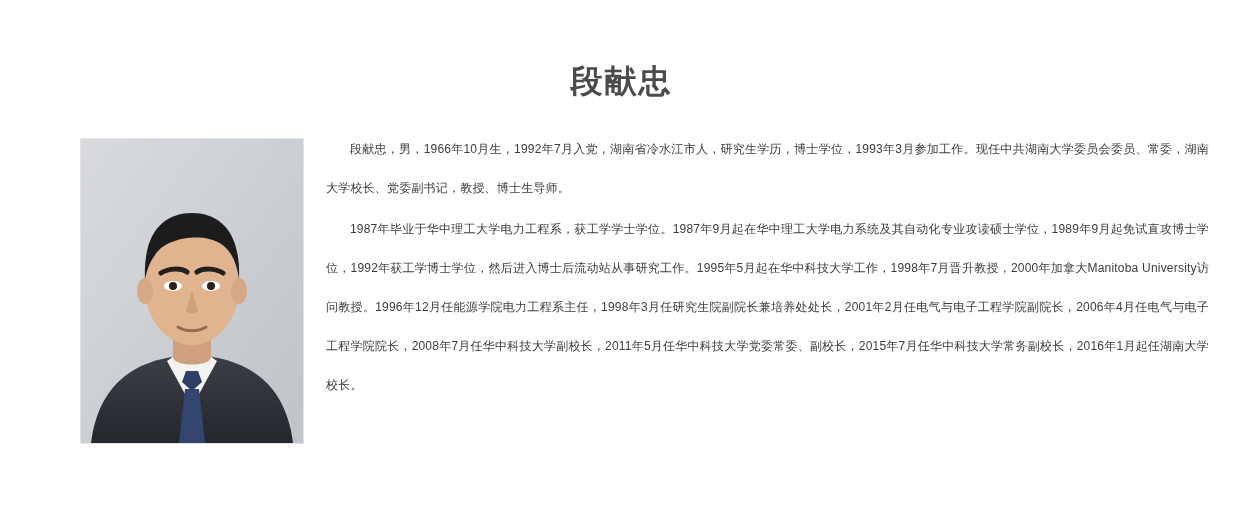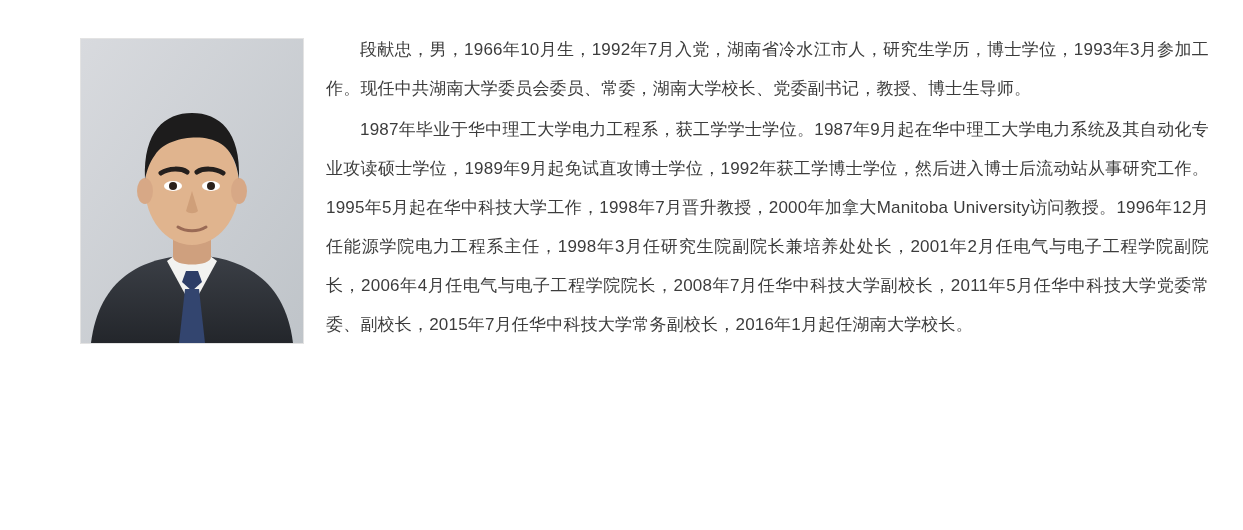--- a/index.html
+++ b/index.html
@@ -44,38 +44,39 @@
     background: #cfd2d6;
     overflow: hidden;
     position: relative;
   }
   .portrait svg {
     display: block;
     width: 100%;
     height: 100%;
   }
   .para {
-    font-size: 17px;
+    font-size: 12px;
     line-height: 39px;
     color: #3c3c3c;
     text-align: justify;
     margin: 0;
     text-indent: 2em;
     letter-spacing: 0.2px;
   }
   .para + .para {
     margin-top: 2px;
   }
   .clear { clear: both; }
 </style>
 </head>
 <body>
 
 <div class="page">
 
+  <h1 class="title">段献忠</h1>
 
   <div class="content">
 
     <div class="portrait">
       <svg viewBox="0 0 222 304" preserveAspectRatio="xMidYMid slice">
         <defs>
           <linearGradient id="bg" x1="0" y1="0" x2="1" y2="1">
             <stop offset="0%" stop-color="#d8dade"></stop>
             <stop offset="100%" stop-color="#bfc4c9"></stop>
           </linearGradient>

